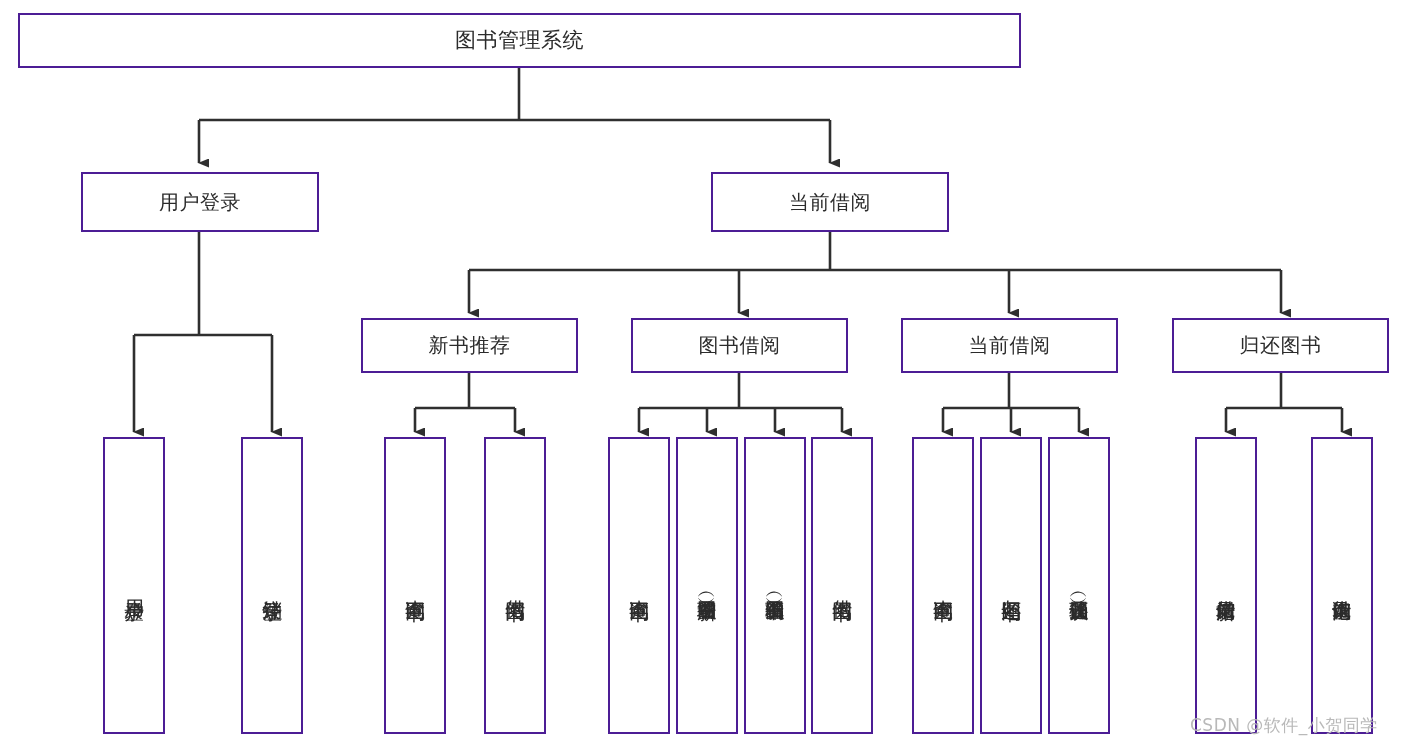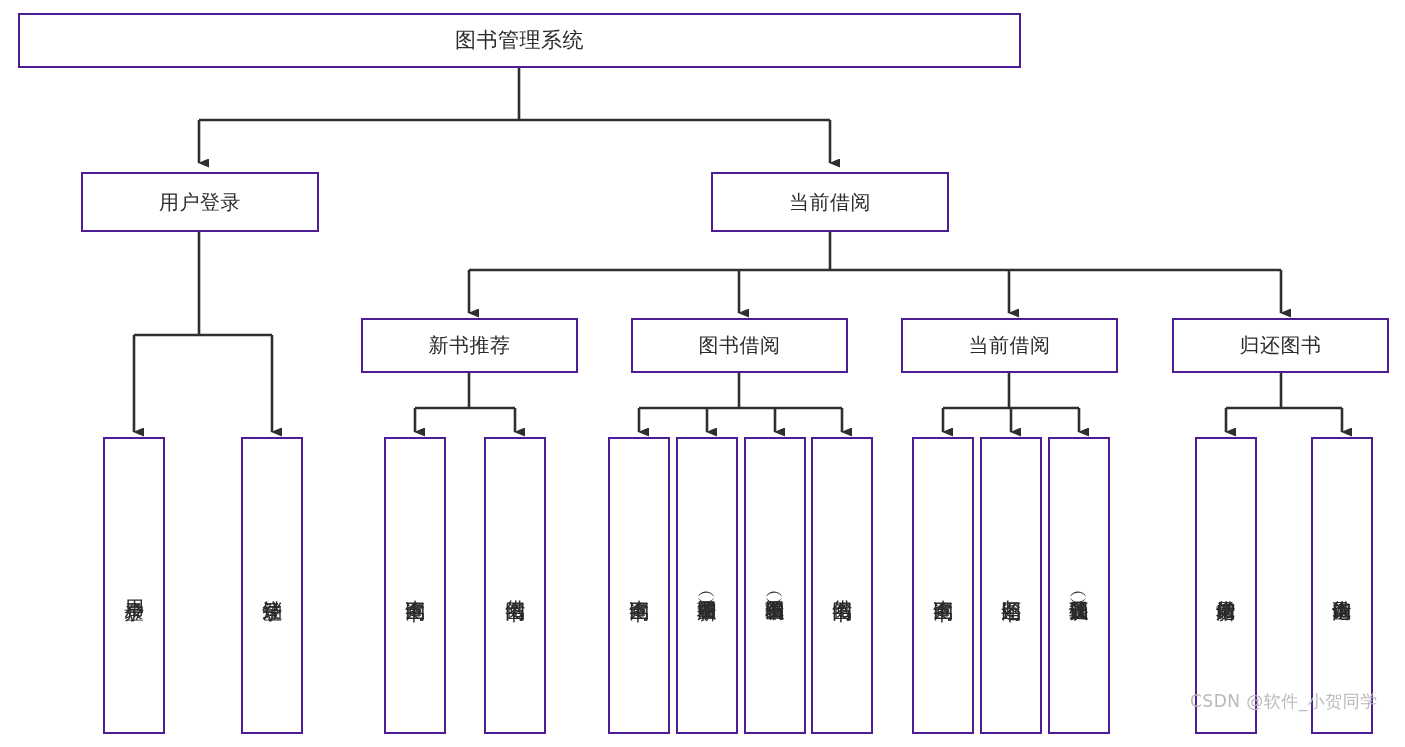--- a/index.html
+++ b/index.html
@@ -187,15 +187,15 @@
     <span class="lbl">确认归还（管理员）</span>
   </div>
 
   <div class="node leaf tight" style="left:1195px;top:437px;width:62px;height:297px;">
     <span class="lbl">新增借阅记录</span>
   </div>
   <div class="node leaf tight" style="left:1311px;top:437px;width:62px;height:297px;">
     <span class="lbl">查询借阅记录</span>
   </div>
 
-  <div class="watermark" style="left:1190px;top:690px;">CSDN @软件_小贺同学</div>
+  <div class="watermark" style="left:1190px;top:714px;">CSDN @软件_小贺同学</div>
 
 </div>
 
 </body></html>

